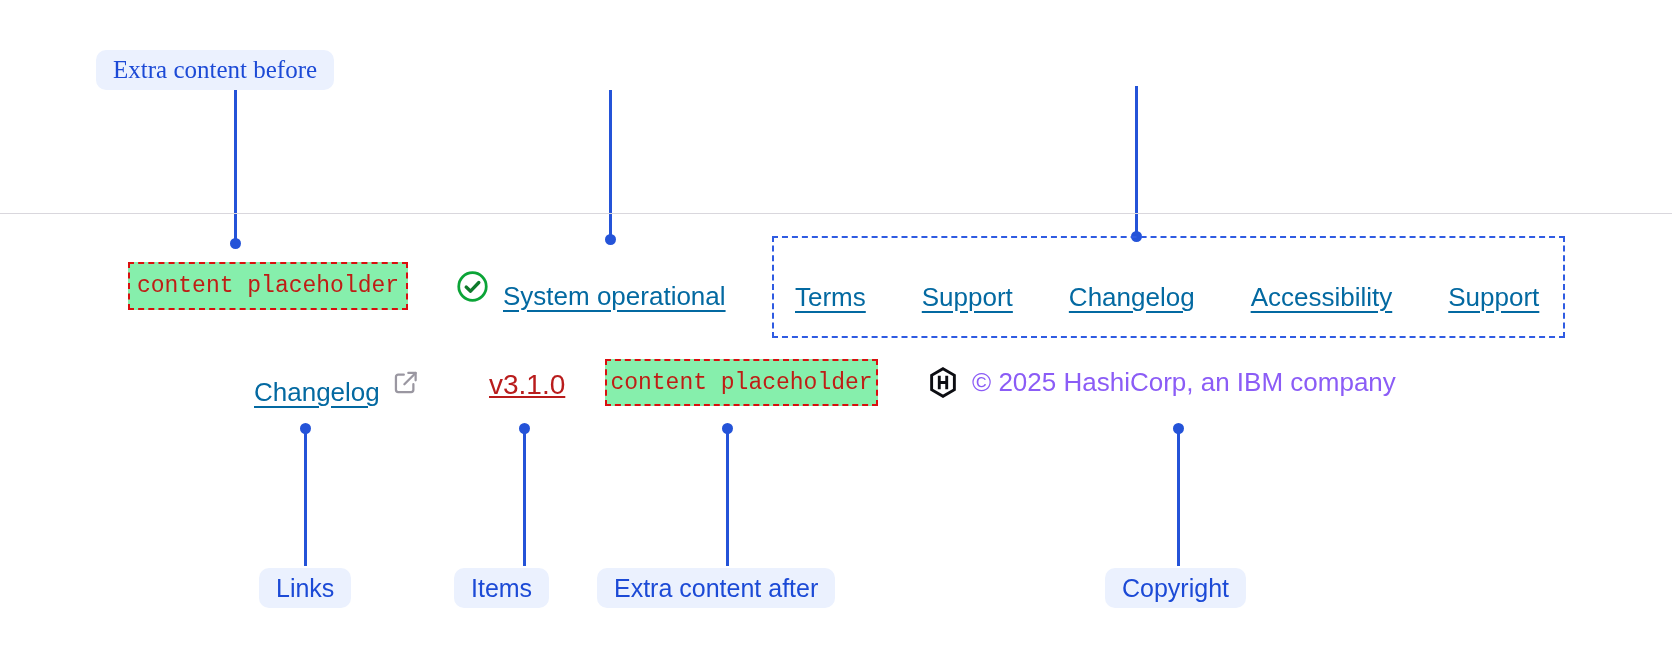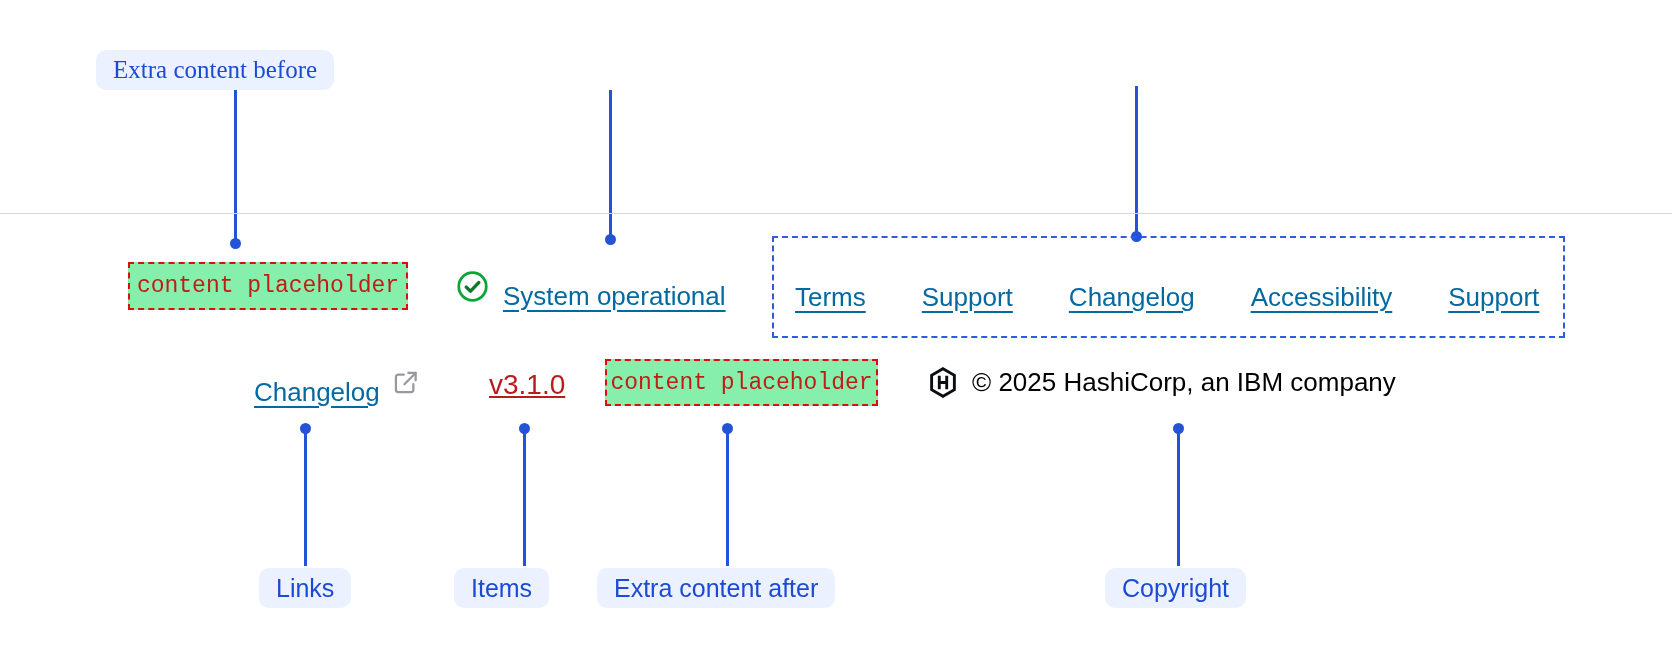--- a/index.html
+++ b/index.html
@@ -39,21 +39,21 @@
     color:#0369a1;font-size:26px;font-weight:500;text-decoration:underline;
     text-decoration-thickness:2px;text-underline-offset:5px;white-space:nowrap;
     cursor:pointer;
     margin-top:20px;
   }
   .plain{white-space:nowrap;}
 
   .status-item{position:absolute;left:456px;top:262px;height:48px;display:flex;align-items:center;gap:14px;}
   .row2-item{position:absolute;display:flex;align-items:center;gap:12px;text-align:right;}
   .version{color:#b91c1c;font-size:28px;text-decoration:underline;}
-  .copyright{color:#000000;font-size:26px;}
+  .copyright{color:#8b5cf6;font-size:26px;}
   svg{display:block;}
 </style>
 </head>
 <body>
 
 <div class="canvas">
 
   <div class="pill" style="left:96px;top:50px;font-family:Liberation Serif, serif;">Extra content before</div>
 
   <div class="vline" style="left:233.5px;top:90px;height:153px;"></div>

